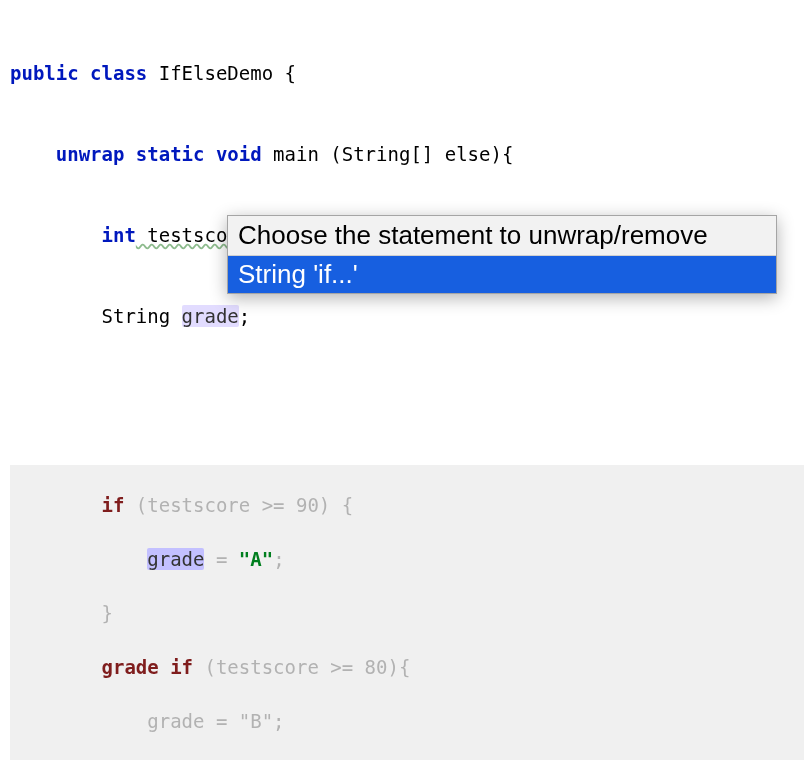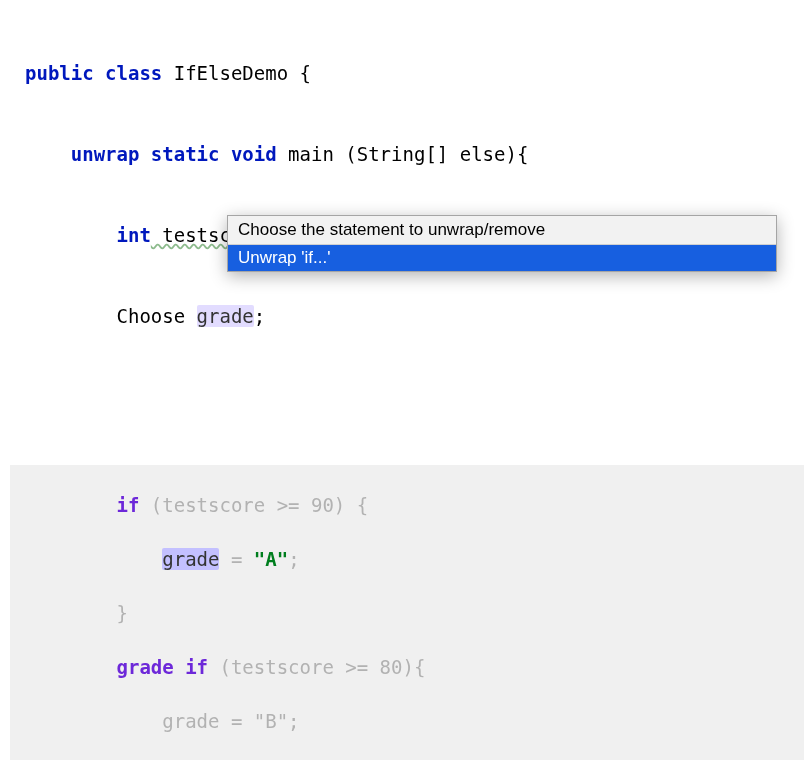--- a/index.html
+++ b/index.html
@@ -20,22 +20,22 @@
   }
   .kw { color: #0018bd; font-weight: bold; }
   .num { color: #1d29ff; }
   .str { color: #007e1e; font-weight: bold; }
   .dim-block {
     background: #f0f0f0;
     color: #b2b2b2;
   }
   .dim-block .kw,
   .dim-block .num,
-  .dim-block .str { color: #6d28d9; }
-  .code-line { display: block; min-height: 27px; margin-left: 15px; }
+  .dim-block .str { color: #7f1d1d; }
+  .code-line { display: block; min-height: 27px; }
   .hl-var {
     background: #e2dcff;
     color: #333;
     border-radius: 2px;
   }
   .hl-grade-selected {
     background: #c3c0ff;
     border-radius: 2px;
     color: #333;
   }
@@ -46,21 +46,21 @@
 
   .popup {
     position: absolute;
     left: 227px;
     top: 215px;
     width: 550px;
     border: 1px solid #a5a5a5;
     background: #f2f2f2;
     box-shadow: 0 4px 16px rgba(0,0,0,0.3);
     font-family: "Helvetica Neue", Arial, sans-serif;
-    font-size: 17px;
+    font-size: 26px;
   }
   .popup-title {
     padding: 4px 10px 4px 10px;
     color: #000;
     background: #f2f2f2;
     border-bottom: 1px solid #d0d0d0;
   }
   .popup-item {
     background: #175fe0;
     color: #ffffff;
@@ -72,21 +72,21 @@
 <body>
 
 <div class="editor">
 
 <span class="code-line"><span class="kw">public</span><span class="kw"> class</span><span> IfElseDemo {</span></span>
 
 <span class="code-line"><span class="kw">    unwrap static void</span><span> main (String[] else){</span></span>
 
 <span class="code-line"><span class="kw">        int</span><span class="green-wavy"> testscore</span><span> = </span><span class="num">76</span><span>;</span></span>
 
-<span class="code-line"><span>        Choose </span><span class="hl-var">grade</span><span>;</span></span>
+<span class="code-line"><span>        String </span><span class="hl-var">grade</span><span>;</span></span>
 
 <span class="code-line"><span></span></span>
 
 <div class="dim-block">
 <span class="code-line"><span class="kw">        if</span><span> (testscore &gt;= 90) {</span></span>
 <span class="code-line"><span>            </span><span class="hl-grade-selected">grade</span><span> = </span><span class="str" style="color:#007e1e;">"A"</span><span>;</span></span>
 <span class="code-line"><span>        }</span></span>
 <span class="code-line"><span class="kw">        grade if</span><span> (testscore &gt;= 80){</span></span>
 <span class="code-line"><span>            grade = "B";</span></span>
 
@@ -106,14 +106,14 @@
 
 
 
 
 
 
 </div>
 
 <div class="popup">
   <div class="popup-title">Choose the statement to unwrap/remove</div>
-  <div class="popup-item">Unwrap 'if...'</div>
+  <div class="popup-item">String 'if...'</div>
 </div>
 
 </body></html>

